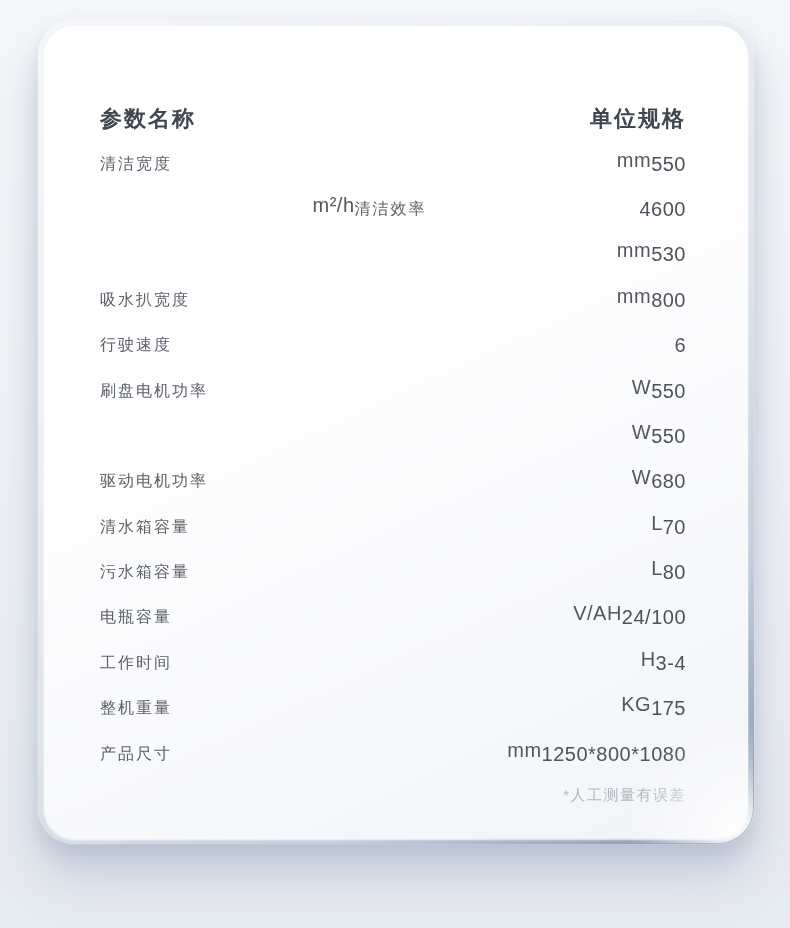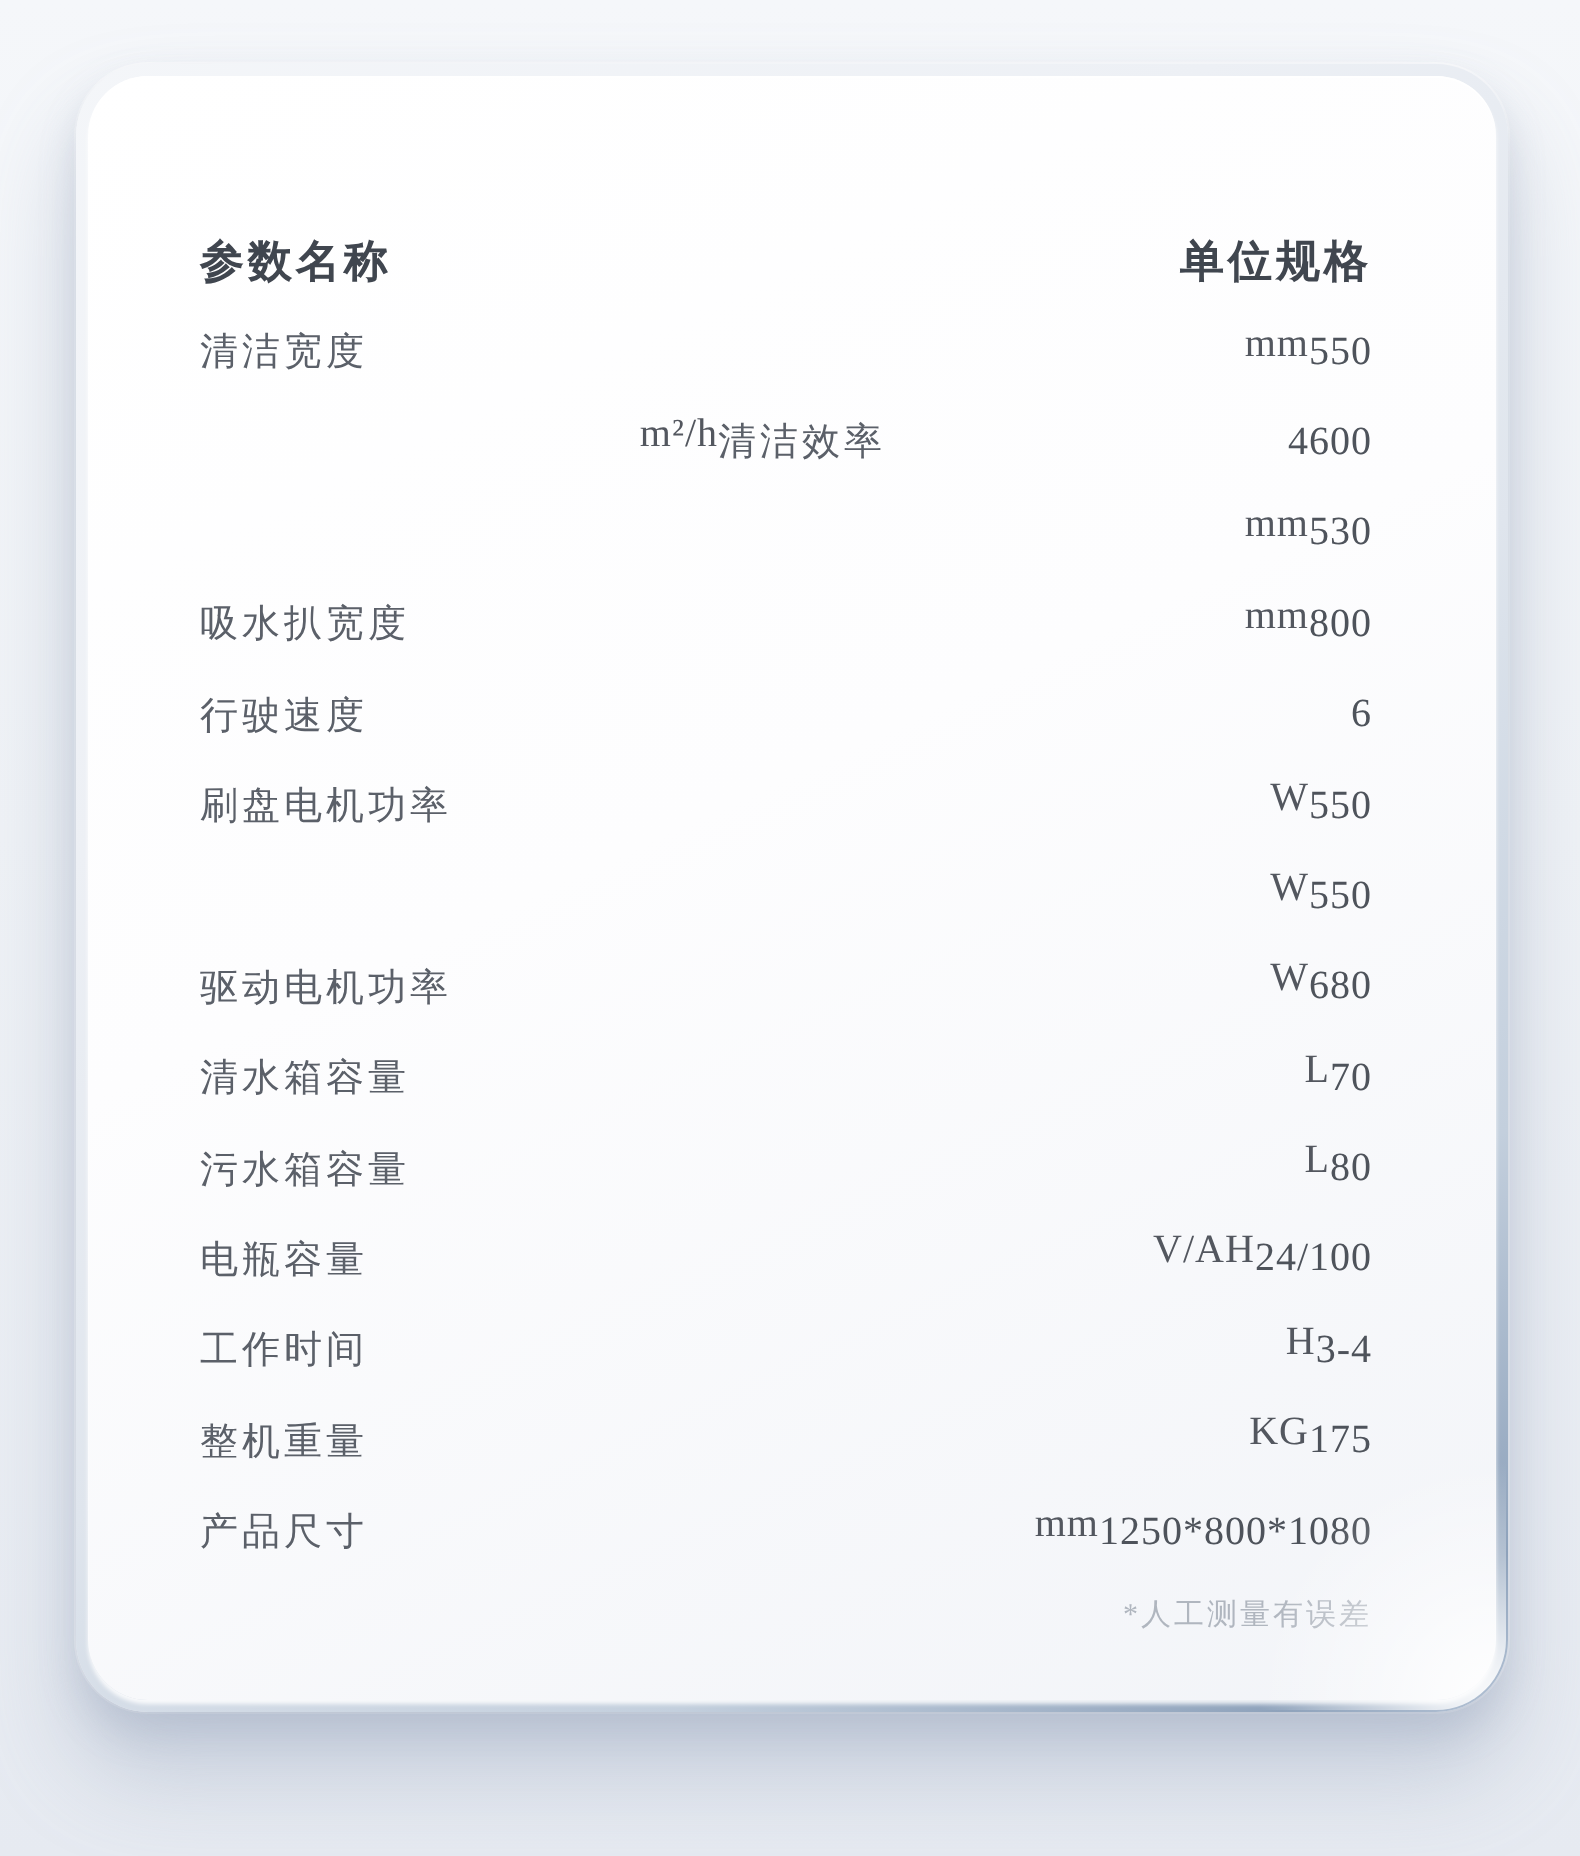--- a/index.html
+++ b/index.html
@@ -11,36 +11,35 @@
     height: 928px;
     position: relative;
     overflow: hidden;
     background: linear-gradient(180deg, #f5f7fa 0%, #eff2f6 45%, #e6eaf1 100%);
     font-family: "Liberation Sans", "DejaVu Sans", sans-serif;
   }
   
   .card-rim {
     position: absolute;
     left: 38px;
-    top: 32px;
+    top: 20px;
     width: 716px;
     height: 824px;
     border-radius: 36px;
     background: linear-gradient(145deg,
       #f4f6f9 0%,
       #edf0f5 30%,
       #dfe5ed 55%,
       #c3cfdd 78%,
       #8ea2bb 94%,
       #b6c4d6 100%);
     box-shadow:
       0 30px 46px rgba(138, 152, 178, 0.38),
       0 10px 18px rgba(148, 160, 182, 0.26),
       0 0 0 1px rgba(255, 255, 255, 0.55);
-    font-family: Liberation Serif, serif;
   }
   
   .card-rim::after {
     content: "";
     position: absolute;
     right: 1px;
     bottom: 1px;
     width: 150px;
     height: 150px;
     border-radius: 0 0 35px 0;
@@ -67,21 +66,21 @@
     top: 70px;
   }
   .row {
     display: flex;
     align-items: center;
     height: 45.4px;
   }
   .cell { white-space: nowrap; }
   .cell.name {
     width: 285px;
-    font-size: 19px;
+    font-size: 16px;
     color: #5b6069;
     letter-spacing: 2px;
   }
   .cell.unit {
     flex: 1;
     font-size: 20px;
     color: #53575f;
     transform: translateY(-4px);
     letter-spacing: 0.5px;
     text-align: right;

